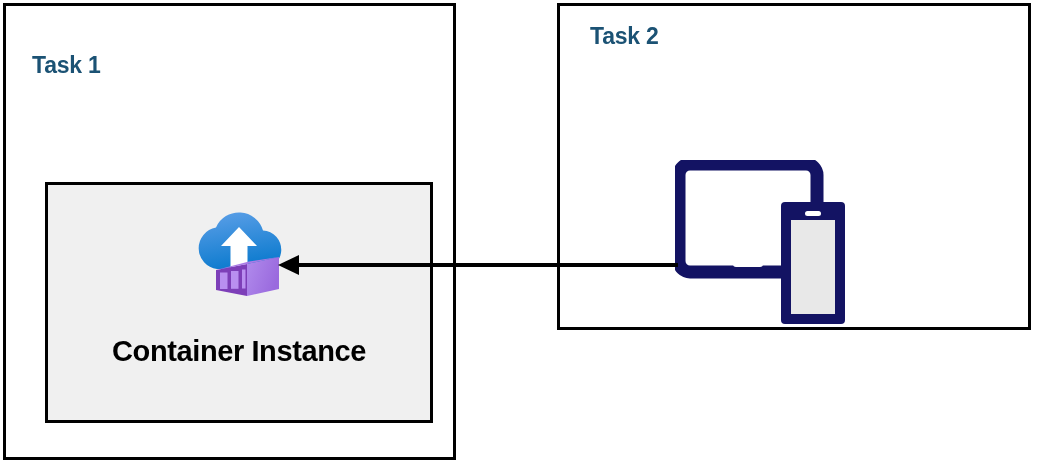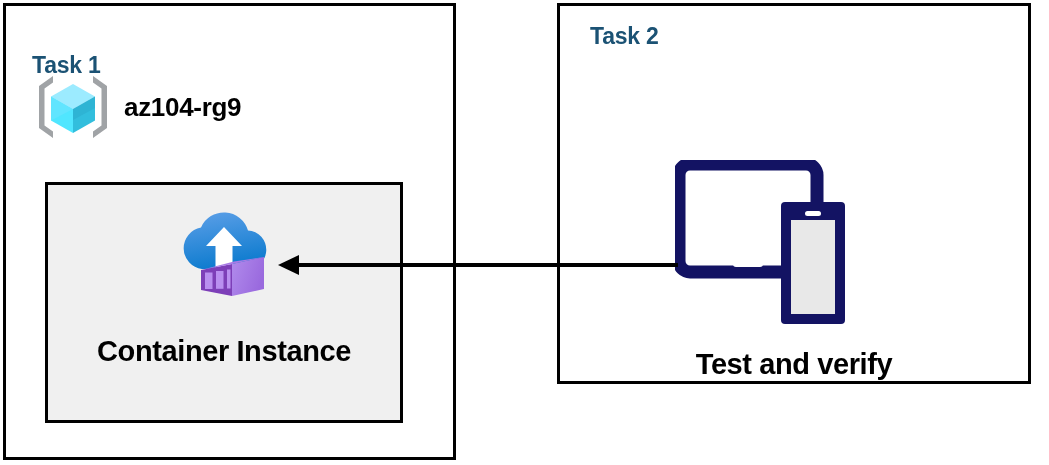--- a/index.html
+++ b/index.html
@@ -28,21 +28,21 @@
   #panel-task1 {
     left: 3px;
     top: 3px;
     width: 453px;
     height: 457px;
   }
   #panel-task2 {
     left: 557px;
     top: 3px;
     width: 474px;
-    height: 381px;
+    height: 327px;
   }
 
   .panel-title {
     position: absolute;
     font-size: 23px;
     font-weight: bold;
     letter-spacing: -0.2px;
     white-space: nowrap;
   }
   #title-task1 { left: 26px; top: 17px; margin-top: 29px; }
@@ -65,21 +65,21 @@
     white-space: nowrap;
     letter-spacing: -0.3px;
   }
 
   
   #ci-box {
     position: absolute;
     box-sizing: border-box;
     left: 39px;
     top: 176px;
-    width: 358px;
+    width: 388px;
     height: 241px;
     background: #f0f0f0;
     border: 3px solid #000000;
   }
   #ci-icon {
     position: absolute;
     left: 50%;
     top: 22px;
     transform: translateX(-50%);
     width: 104px;
@@ -134,38 +134,20 @@
 </style>
 </head>
 <body>
 
 <div id="canvas">
 
   <div class="panel" id="panel-task1">
 
     <div class="panel-title" id="title-task1" style="color:#1b5274;">Task 1</div>
 
-    <div id="rg-row">
-      <svg id="rg-icon" viewBox="0 0 78 78">
-
-        <path d="M19 8 L5 18 L5 60 L19 70 L19 63.5 L10.5 57.5 L10.5 20.5 L19 14.5 Z" fill="#a0a3a6"></path>
-
-        <path d="M59 8 L73 18 L73 60 L59 70 L59 63.5 L67.5 57.5 L67.5 20.5 L59 14.5 Z" fill="#a0a3a6"></path>
-
-        <path d="M39 16 L61 28.5 L39 41 L17 28.5 Z" fill="#9cebff"></path>
-
-        <path d="M17 28.5 L39 41 L39 65 L17 52.5 Z" fill="#50e6ff"></path>
-
-        <path d="M61 28.5 L61 52.5 L39 65 L39 41 Z" fill="#32bedd"></path>
-
-        <path d="M17 28.5 L39 41 L17 52.5 Z" fill="#6fe3ff" opacity="0.55"></path>
-        <path d="M39 41 L61 28.5 L61 40 L39 52 Z" fill="#2aa8c9" opacity="0.45"></path>
-      </svg>
-      <div id="rg-label">az104-rg9</div>
-    </div>
 
     <div id="ci-box">
       <svg id="ci-icon" viewBox="0 0 104 94">
         <defs>
           <linearGradient id="cloudGrad" x1="0" y1="0" x2="0.25" y2="1">
             <stop offset="0%" stop-color="#5ea0e8"></stop>
             <stop offset="100%" stop-color="#0f7ccf"></stop>
           </linearGradient>
           <linearGradient id="boxGradRight" x1="0" y1="0" x2="1" y2="0.4">
             <stop offset="0%" stop-color="#b18bec"></stop>
@@ -206,20 +188,19 @@
 
     <rect x="58" y="101" width="30" height="6" rx="3" ry="3" fill="#ffffff"></rect>
 
     <rect x="106" y="42" width="64" height="122" rx="4" ry="4" fill="#131363"></rect>
 
     <rect x="116" y="60" width="44" height="94" fill="#e8e8e8"></rect>
 
     <rect x="130" y="51" width="16" height="5" rx="2.5" ry="2.5" fill="#ffffff"></rect>
   </svg>
 
-  <div id="devices-label">Test and verify</div>
 
   <svg id="connector-arrow" viewBox="0 0 410 34">
     <line x1="404" y1="17" x2="18" y2="17" stroke="#000000" stroke-width="4"></line>
     <polygon points="4,17 25,7 25,27" fill="#000000"></polygon>
   </svg>
 
 </div>
 
 </body></html>

